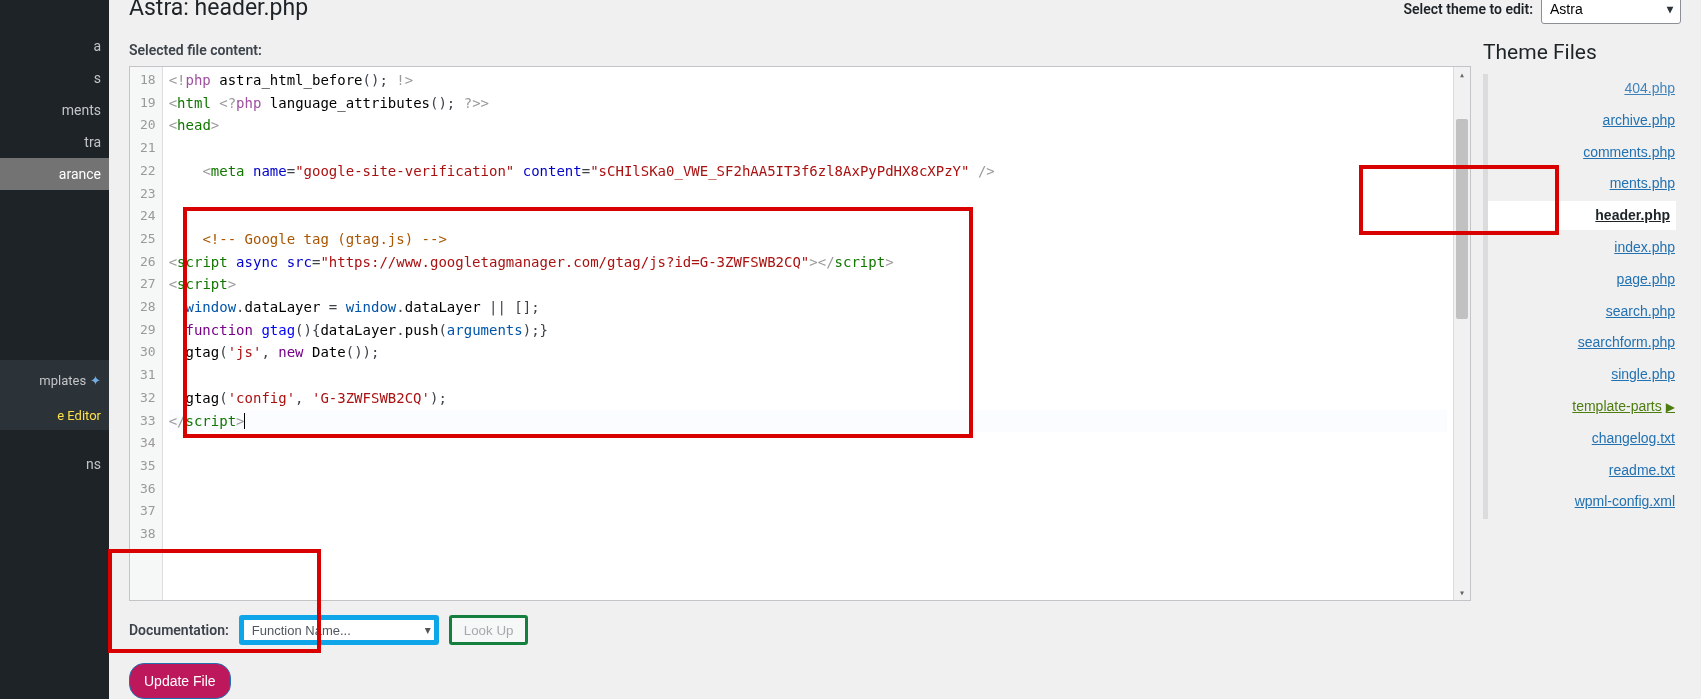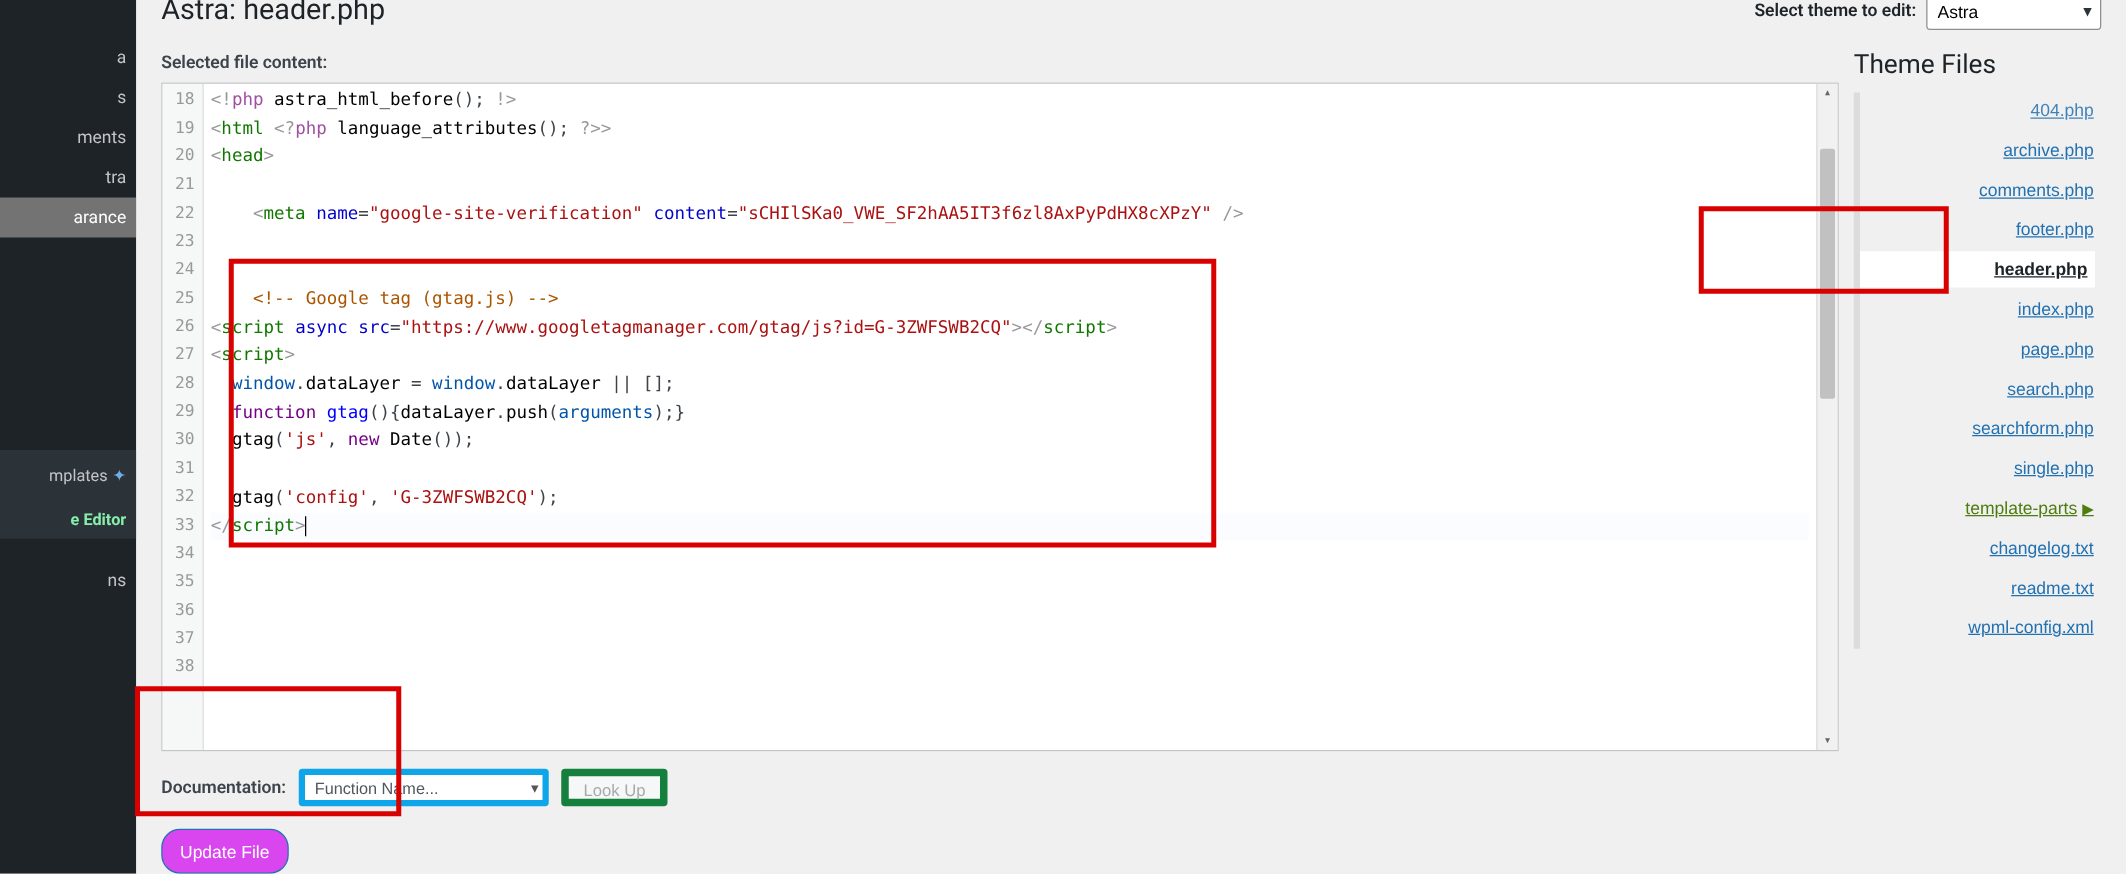--- a/index.html
+++ b/index.html
@@ -43,21 +43,21 @@
     border-right-color: #f0f0f1;
   }
   .sub-item {
     background: #2c3338;
     padding: 13px 8px 7px 0;
     text-align: right;
     color: #c3c4c7;
     cursor: pointer;
     font-size: 13px;
   }
-  .sub-item.current { color: #86efac; font-weight: 700; }
+  .sub-item.current { color: #fde047; font-weight: 400; }
   .icon-sparkle { color: #72aee6; margin-left: 4px; }
   .sidebar-spacer { height: 30px; }
 
   
   .main { flex: 1; display: flex; flex-direction: column; padding: 0 20px 0 20px; position: relative; background:#f0f0f1;}
 
   .heading-row {
     display: flex; justify-content: space-between; align-items: flex-start;
     margin-top: -6px;
   }
@@ -125,25 +125,25 @@
   
   .bottom-controls { margin-top:14px; display:flex; align-items:center; gap:10px; position:relative;}
   .doc-label { font-weight:600; font-size:14px;}
   .fn-select {
     font-size:13px; color:#50575e; border:5px solid #0ea5e9; border-radius:3px;
     height:30px; padding:0 26px 0 8px; background:#fff; appearance:none; min-width:200px;
   }
   .fn-select-wrap {position:relative; display:inline-block;}
   .fn-select-wrap::after{content:"▾"; position:absolute; right:8px; top:50%; transform:translateY(-50%); font-size:12px; color:#555; pointer-events:none;}
   .lookup-btn {
-    height:30px; padding:4px 12px; border:6px solid #15803d; background:#f6f7f7; color:#a7aaad;
+    height:30px; padding:4px 12px; border:3px solid #15803d; background:#f6f7f7; color:#a7aaad;
     border-radius:3px; cursor:not-allowed;
   }
   .update-btn {
-    margin-top:18px; height:36px; padding:0 14px; background:#d946ef; color:#fff;
+    margin-top:18px; height:36px; padding:0 14px; background:#be185d; color:#fff;
     border:1px solid #2271b1; border-radius:15px; font-size:14px; cursor:pointer;
   }
 
   
   .files-col { width:198px; margin-left:12px;}
   .files-title { font-size:21px; font-weight:400; margin: 6px 0 10px 0; color:#1d2327;}
   .file-tree-wrap {
     position:relative; border-left:5px solid #dcdcde; background:transparent;
     padding-left:0;
   }
@@ -243,21 +243,21 @@
         </div>
       </div>
 
       <aside class="files-col">
         <h2 class="files-title">Theme Files</h2>
         <div class="file-tree-wrap">
           <div class="file-list-scroll" id="file-list">
               <button class="file-item cutoff">404.php</button>
               <button class="file-item">archive.php</button>
               <button class="file-item">comments.php</button>
-              <button class="file-item">footer.php</button>
+              <button class="file-item">ments.php</button>
               <button class="file-item active">header.php</button>
               <button class="file-item">index.php</button>
               <button class="file-item">page.php</button>
               <button class="file-item">search.php</button>
               <button class="file-item">searchform.php</button>
               <button class="file-item">single.php</button>
               <button class="file-item folder">template-parts<span class="chevron-right">▶</span></button>
               <button class="file-item">changelog.txt</button>
               <button class="file-item">readme.txt</button>
               <button class="file-item">wpml-config.xml</button>

